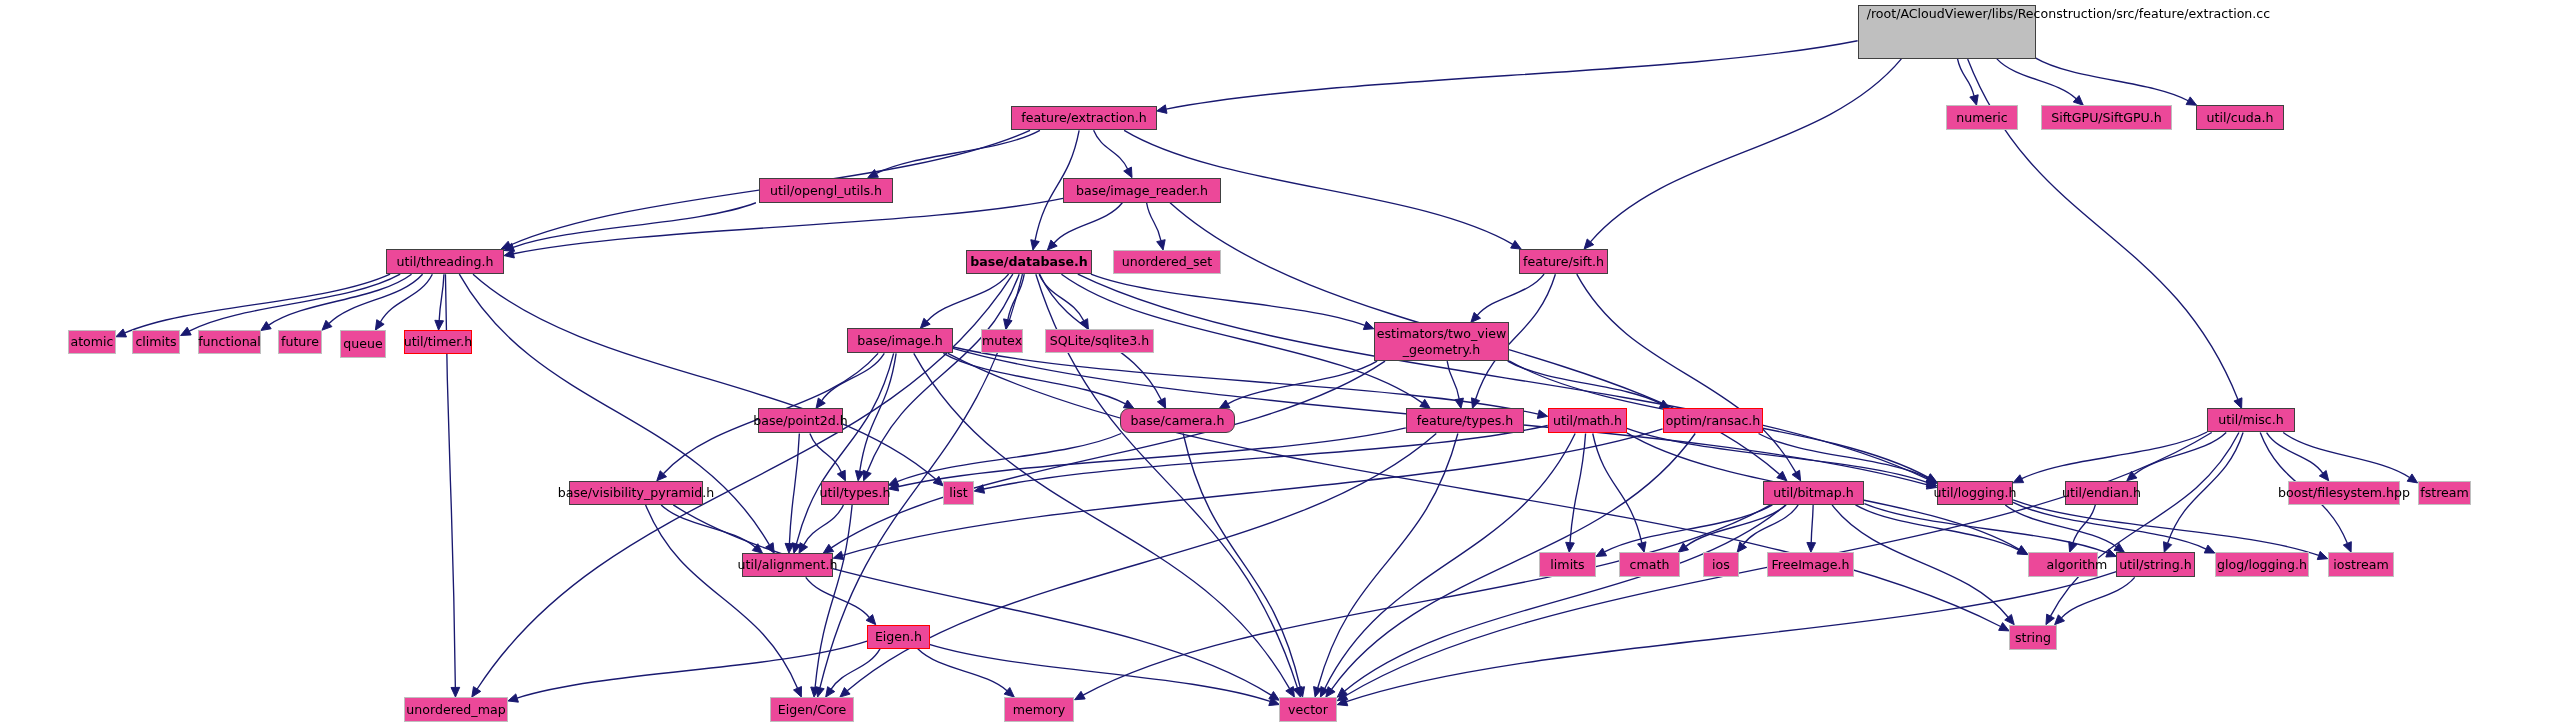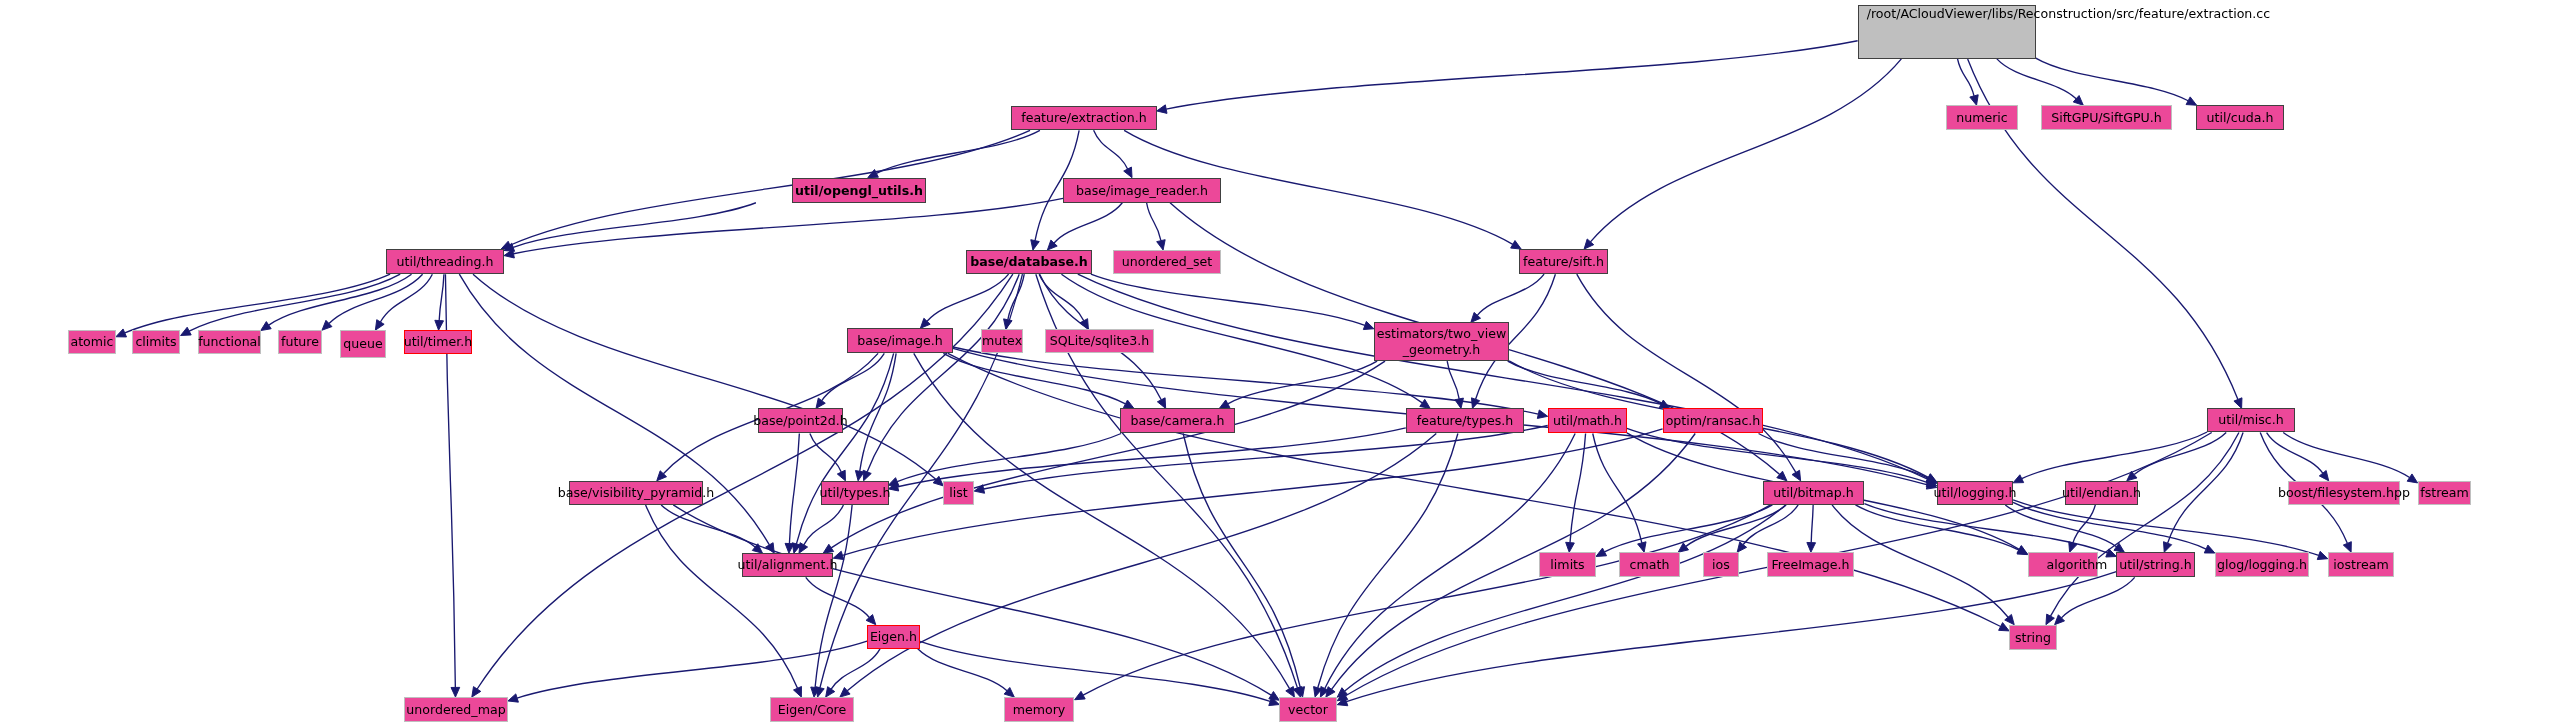--- a/index.html
+++ b/index.html
@@ -239,21 +239,21 @@
   <div class="node external" style="left:1946px;top:105px;width:72px;height:25px;">
       <span>numeric</span>
     </div>
   <div class="node external" style="left:2041px;top:105px;width:131px;height:25px;">
       <span>SiftGPU/SiftGPU.h</span>
     </div>
   <div class="node normal" style="left:2196px;top:105px;width:88px;height:25px;">
       <span>util/cuda.h</span>
     </div>
 
-  <div class="node normal" style="left:792px;top:178px;width:134px;height:25px;font-weight:bold;">
+  <div class="node normal" style="left:759px;top:178px;width:134px;height:25px;">
       <span>util/opengl_utils.h</span>
     </div>
   <div class="node normal" style="left:1063px;top:178px;width:158px;height:25px;">
       <span>base/image_reader.h</span>
     </div>
 
   <div class="node normal" style="left:386px;top:249px;width:118px;height:25px;">
       <span>util/threading.h</span>
     </div>
   <div class="node normal" style="left:966px;top:250px;width:126px;height:24px;font-weight:bold;">
@@ -295,21 +295,21 @@
       <span>SQLite/sqlite3.h</span>
     </div>
   <div class="node normal" style="left:1374px;top:322px;width:135px;height:39px;flex-direction:column;">
       <span>estimators/two_view</span>
       <span>_geometry.h</span>
     </div>
 
   <div class="node normal" style="left:758px;top:408px;width:85px;height:25px;">
       <span>base/point2d.h</span>
     </div>
-  <div class="node normal" style="left:1120px;top:408px;width:115px;height:25px;">
+  <div class="node normal" style="left:1120px;top:408px;width:115px;height:25px;border-radius:9px;">
       <span>base/camera.h</span>
     </div>
   <div class="node normal" style="left:1406px;top:408px;width:118px;height:25px;">
       <span>feature/types.h</span>
     </div>
   <div class="node missing" style="left:1548px;top:408px;width:79px;height:25px;">
       <span>util/math.h</span>
     </div>
   <div class="node missing" style="left:1663px;top:408px;width:100px;height:25px;">
       <span>optim/ransac.h</span>
@@ -364,21 +364,21 @@
   <div class="node normal" style="left:2116px;top:552px;width:79px;height:25px;">
       <span>util/string.h</span>
     </div>
   <div class="node external" style="left:2215px;top:552px;width:94px;height:25px;">
       <span>glog/logging.h</span>
     </div>
   <div class="node external" style="left:2328px;top:552px;width:66px;height:25px;">
       <span>iostream</span>
     </div>
 
-  <div class="node missing" style="left:867px;top:625px;width:53px;height:24px;">
+  <div class="node missing" style="left:867px;top:625px;width:63px;height:24px;">
       <span>Eigen.h</span>
     </div>
   <div class="node external" style="left:2009px;top:625px;width:48px;height:25px;">
       <span>string</span>
     </div>
 
   <div class="node external" style="left:404px;top:697px;width:104px;height:25px;">
       <span>unordered_map</span>
     </div>
   <div class="node external" style="left:770px;top:697px;width:84px;height:25px;">

